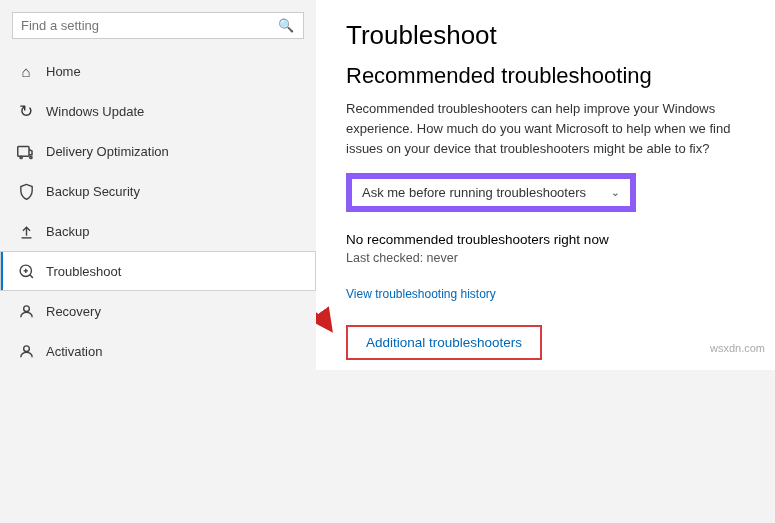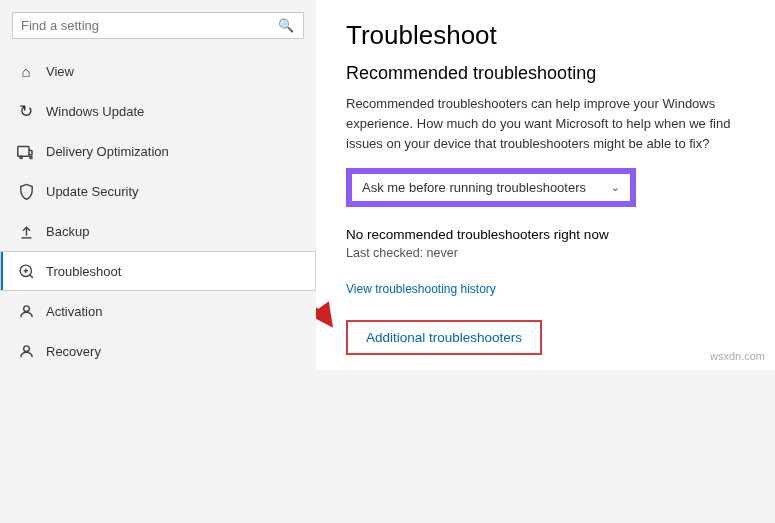--- a/index.html
+++ b/index.html
@@ -120,21 +120,21 @@
     }
 
     .description {
       font-size: 13.5px;
       color: #333;
       line-height: 1.5;
       margin-bottom: 24px;
     }
 
     .section-heading {
-      font-size: 18px;
+      font-size: 22px;
       font-weight: 400;
       color: #000;
       margin-bottom: 10px;
     }
 
     .section-desc {
       font-size: 13px;
       color: #333;
       line-height: 1.55;
       margin-bottom: 14px;
@@ -203,21 +203,21 @@
 
     <div class="sidebar">
       <div class="search-bar">
         <input type="text" placeholder="Find a setting" style="">
         <span class="search-icon-wrap">🔍</span>
       </div>
 
 
       <div class="nav-item home-item">
         <span class="icon">⌂</span>
-        <span class="label">View</span>
+        <span class="label">Home</span>
       </div>
 
       <div class="nav-item">
         <span class="icon" style="font-size:17px;">↻</span>
         <span class="label">Windows Update</span>
       </div>
 
       <div class="nav-item">
         <span class="icon">
           <svg width="18" height="18" viewBox="0 0 24 24" fill="none" stroke="#444" stroke-width="2">
@@ -229,21 +229,21 @@
         </span>
         <span class="label">Delivery Optimization</span>
       </div>
 
       <div class="nav-item">
         <span class="icon">
           <svg width="17" height="17" viewBox="0 0 24 24" fill="none" stroke="#444" stroke-width="2">
             <path d="M12 2L4 5v6c0 5.5 3.8 10.7 8 12 4.2-1.3 8-6.5 8-12V5z"></path>
           </svg>
         </span>
-        <span class="label">Update Security</span>
+        <span class="label">Backup Security</span>
       </div>
 
       <div class="nav-item">
         <span class="icon">
           <svg width="17" height="17" viewBox="0 0 24 24" fill="none" stroke="#444" stroke-width="2">
             <polyline points="17 11 12 6 7 11"></polyline>
             <line x1="12" y1="6" x2="12" y2="18"></line>
             <line x1="5" y1="21" x2="19" y2="21"></line>
           </svg>
         </span>
@@ -262,31 +262,31 @@
         <span class="label">Troubleshoot</span>
       </div>
 
       <div class="nav-item">
         <span class="icon">
           <svg width="17" height="17" viewBox="0 0 24 24" fill="none" stroke="#444" stroke-width="2">
             <circle cx="12" cy="8" r="4"></circle>
             <path d="M4 20c0-4 3.6-7 8-7s8 3 8 7"></path>
           </svg>
         </span>
-        <span class="label">Activation</span>
+        <span class="label">Recovery</span>
       </div>
 
       <div class="nav-item">
         <span class="icon">
           <svg width="17" height="17" viewBox="0 0 24 24" fill="none" stroke="#444" stroke-width="2">
             <circle cx="12" cy="8" r="4"></circle>
             <path d="M4 20c0-4 3.6-7 8-7s8 3 8 7"></path>
           </svg>
         </span>
-        <span class="label">Recovery</span>
+        <span class="label">Activation</span>
       </div>
 
       <div class="nav-item">
         <span class="icon">
           <svg width="17" height="17" viewBox="0 0 24 24" fill="none" stroke="#444" stroke-width="2">
             <circle cx="12" cy="8" r="4"></circle>
             <path d="M4 20c0-4 3.6-7 8-7s8 3 8 7"></path>
           </svg>
         </span>
         <span class="label">Find my improve</span>
@@ -317,16 +317,16 @@
               <path d="M0,0 L0,8 L8,4 z" fill="#cc2222"></path>
             </marker>
           </defs>
           <path d="M 30 10 C 30 60 120 60 140 88" stroke="#cc2222" stroke-width="3" fill="none" marker-end="url(#arrowhead)"></path>
         </svg>
 
         <button class="additional-btn">Additional troubleshooters</button>
       </div>
 
       
-      <div style="position:absolute; bottom:8px; right:10px; font-size:11px; color:#aaa;">wsxdn.com</div>
+      <div style="position:absolute; bottom:16px; right:10px; font-size:11px; color:#aaa;">wsxdn.com</div>
     </div>
   </div>
 </div>
 
 </body></html>

